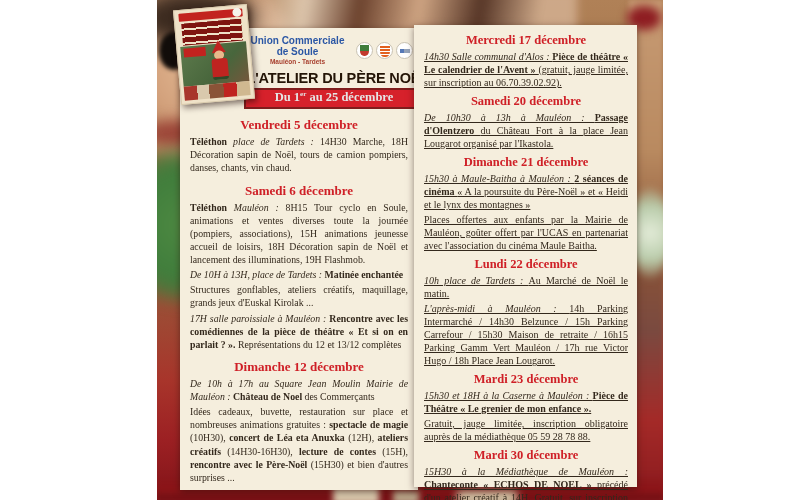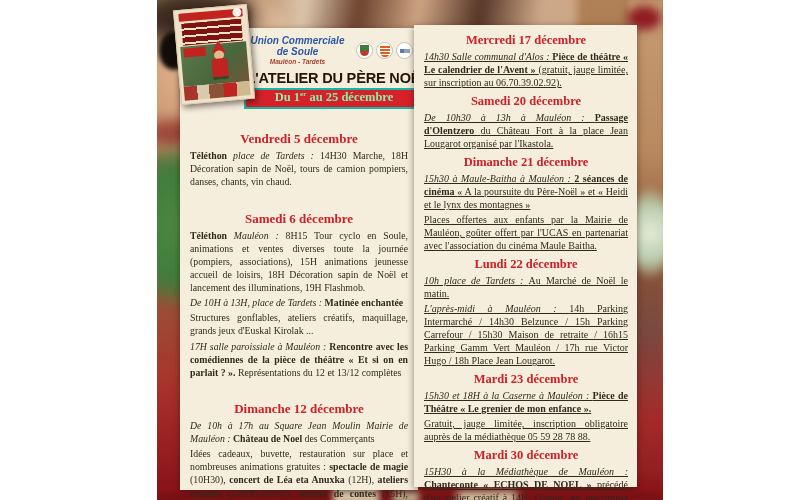--- a/index.html
+++ b/index.html
@@ -33,41 +33,41 @@
   .b-gift2{left:300px;bottom:-6px;width:60px;height:16px;background:#cdbd9f;filter:blur(4px);}
   .b-gift3{left:236px;bottom:-4px;width:26px;height:14px;background:#b8a488;filter:blur(3px);}
 
   
   .card{position:absolute;background:#f5eedd;box-shadow:0 2px 7px rgba(40,15,10,.5);color:#33281c;}
   .card-left{left:23px;top:28px;width:238px;height:462px;}
   .card-right{left:257px;top:25px;width:223px;height:462px;}
 
   
   .header{position:relative;padding:7px 5px 0 64px;}
-  .header-top{display:flex;align-items:center;gap:5px;font-style:italic;}
+  .header-top{display:flex;align-items:center;gap:5px;}
   .org-block{flex:1;text-align:center;}
   .org{font-family:"Liberation Sans","DejaVu Sans",sans-serif;font-weight:bold;font-size:10px;color:#2b57a5;line-height:1.1;}
   .org-sub{font-family:"Liberation Sans","DejaVu Sans",sans-serif;font-weight:bold;font-size:6.5px;color:#a8402f;margin-top:1px;}
   .logos{display:flex;gap:3px;flex:0 0 auto;}
   .logo{width:17px;height:17px;border-radius:50%;background:#fff;border:1px solid #c9c2b2;box-sizing:border-box;position:relative;overflow:hidden;}
   .logo-mauleon::after{content:"";position:absolute;left:3px;top:2px;width:9px;height:11px;
       background:linear-gradient(180deg,#3f7d3c 0%,#3f7d3c 55%,#c23a2e 55%,#c23a2e 100%);border-radius:0 0 45% 45%;}
   .logo-tardets::after{content:"";position:absolute;left:3px;top:2px;width:10px;height:12px;border-radius:0 0 45% 45%;
       background:repeating-linear-gradient(0deg,#e2601f 0 2px,#fff 2px 3px),repeating-linear-gradient(90deg,#e2601f 0 2px,rgba(255,255,255,0) 2px 3px),#e2601f;}
   .logo-partner::after{content:"";position:absolute;left:3px;top:6px;width:10px;height:4px;
       background:linear-gradient(90deg,#2b57a5 0 40%,#7a8ca8 40% 100%);opacity:.8;}
   .title{font-family:"Liberation Sans","DejaVu Sans",sans-serif;font-weight:bold;font-size:15px;color:#241507;
          letter-spacing:-.2px;white-space:nowrap;margin-top:4px;text-align:center;transform:scaleX(.97);transform-origin:50% 50%;}
-  .banner{margin:2px auto 0 auto;width:176px;background:#d6212b;border:2px solid #14b8a6;color:#86efac;
+  .banner{margin:2px auto 0 auto;width:176px;background:#d6212b;border:2px solid #7f1d1d;color:#e5e5e5;
           font-weight:bold;font-size:12.5px;text-align:center;padding:0 0 2px;}
   .banner sup{font-size:7px;}
 
   
   .sections{padding:0 10px;}
-  .section h3{font-size:13px;font-weight:bold;color:#cf2027;text-align:center;margin:22px 0 2px;}
+  .section h3{font-size:13px;font-weight:bold;color:#cf2027;text-align:center;margin:8px 0 2px;}
   .section p{font-size:9.8px;line-height:1.34;text-align:justify;margin:0 0 2px;}
   .card-right .sections{padding:3px 9px 0 10px;}
   .card-right .section h3{font-size:12.5px;margin:5px 0 2px;}
   .card-right .section p{font-size:10px;line-height:1.3;text-decoration:underline;}
   .section .b{font-weight:bold;}
   .section .i{font-style:italic;}
 
   
   .poster{position:absolute;left:20px;top:7px;width:72px;height:93px;background:#efe2c8;
           transform:rotate(-5deg);box-shadow:2px 3px 6px rgba(30,10,5,.55);overflow:hidden;border:1px solid #d8c9ac;}

